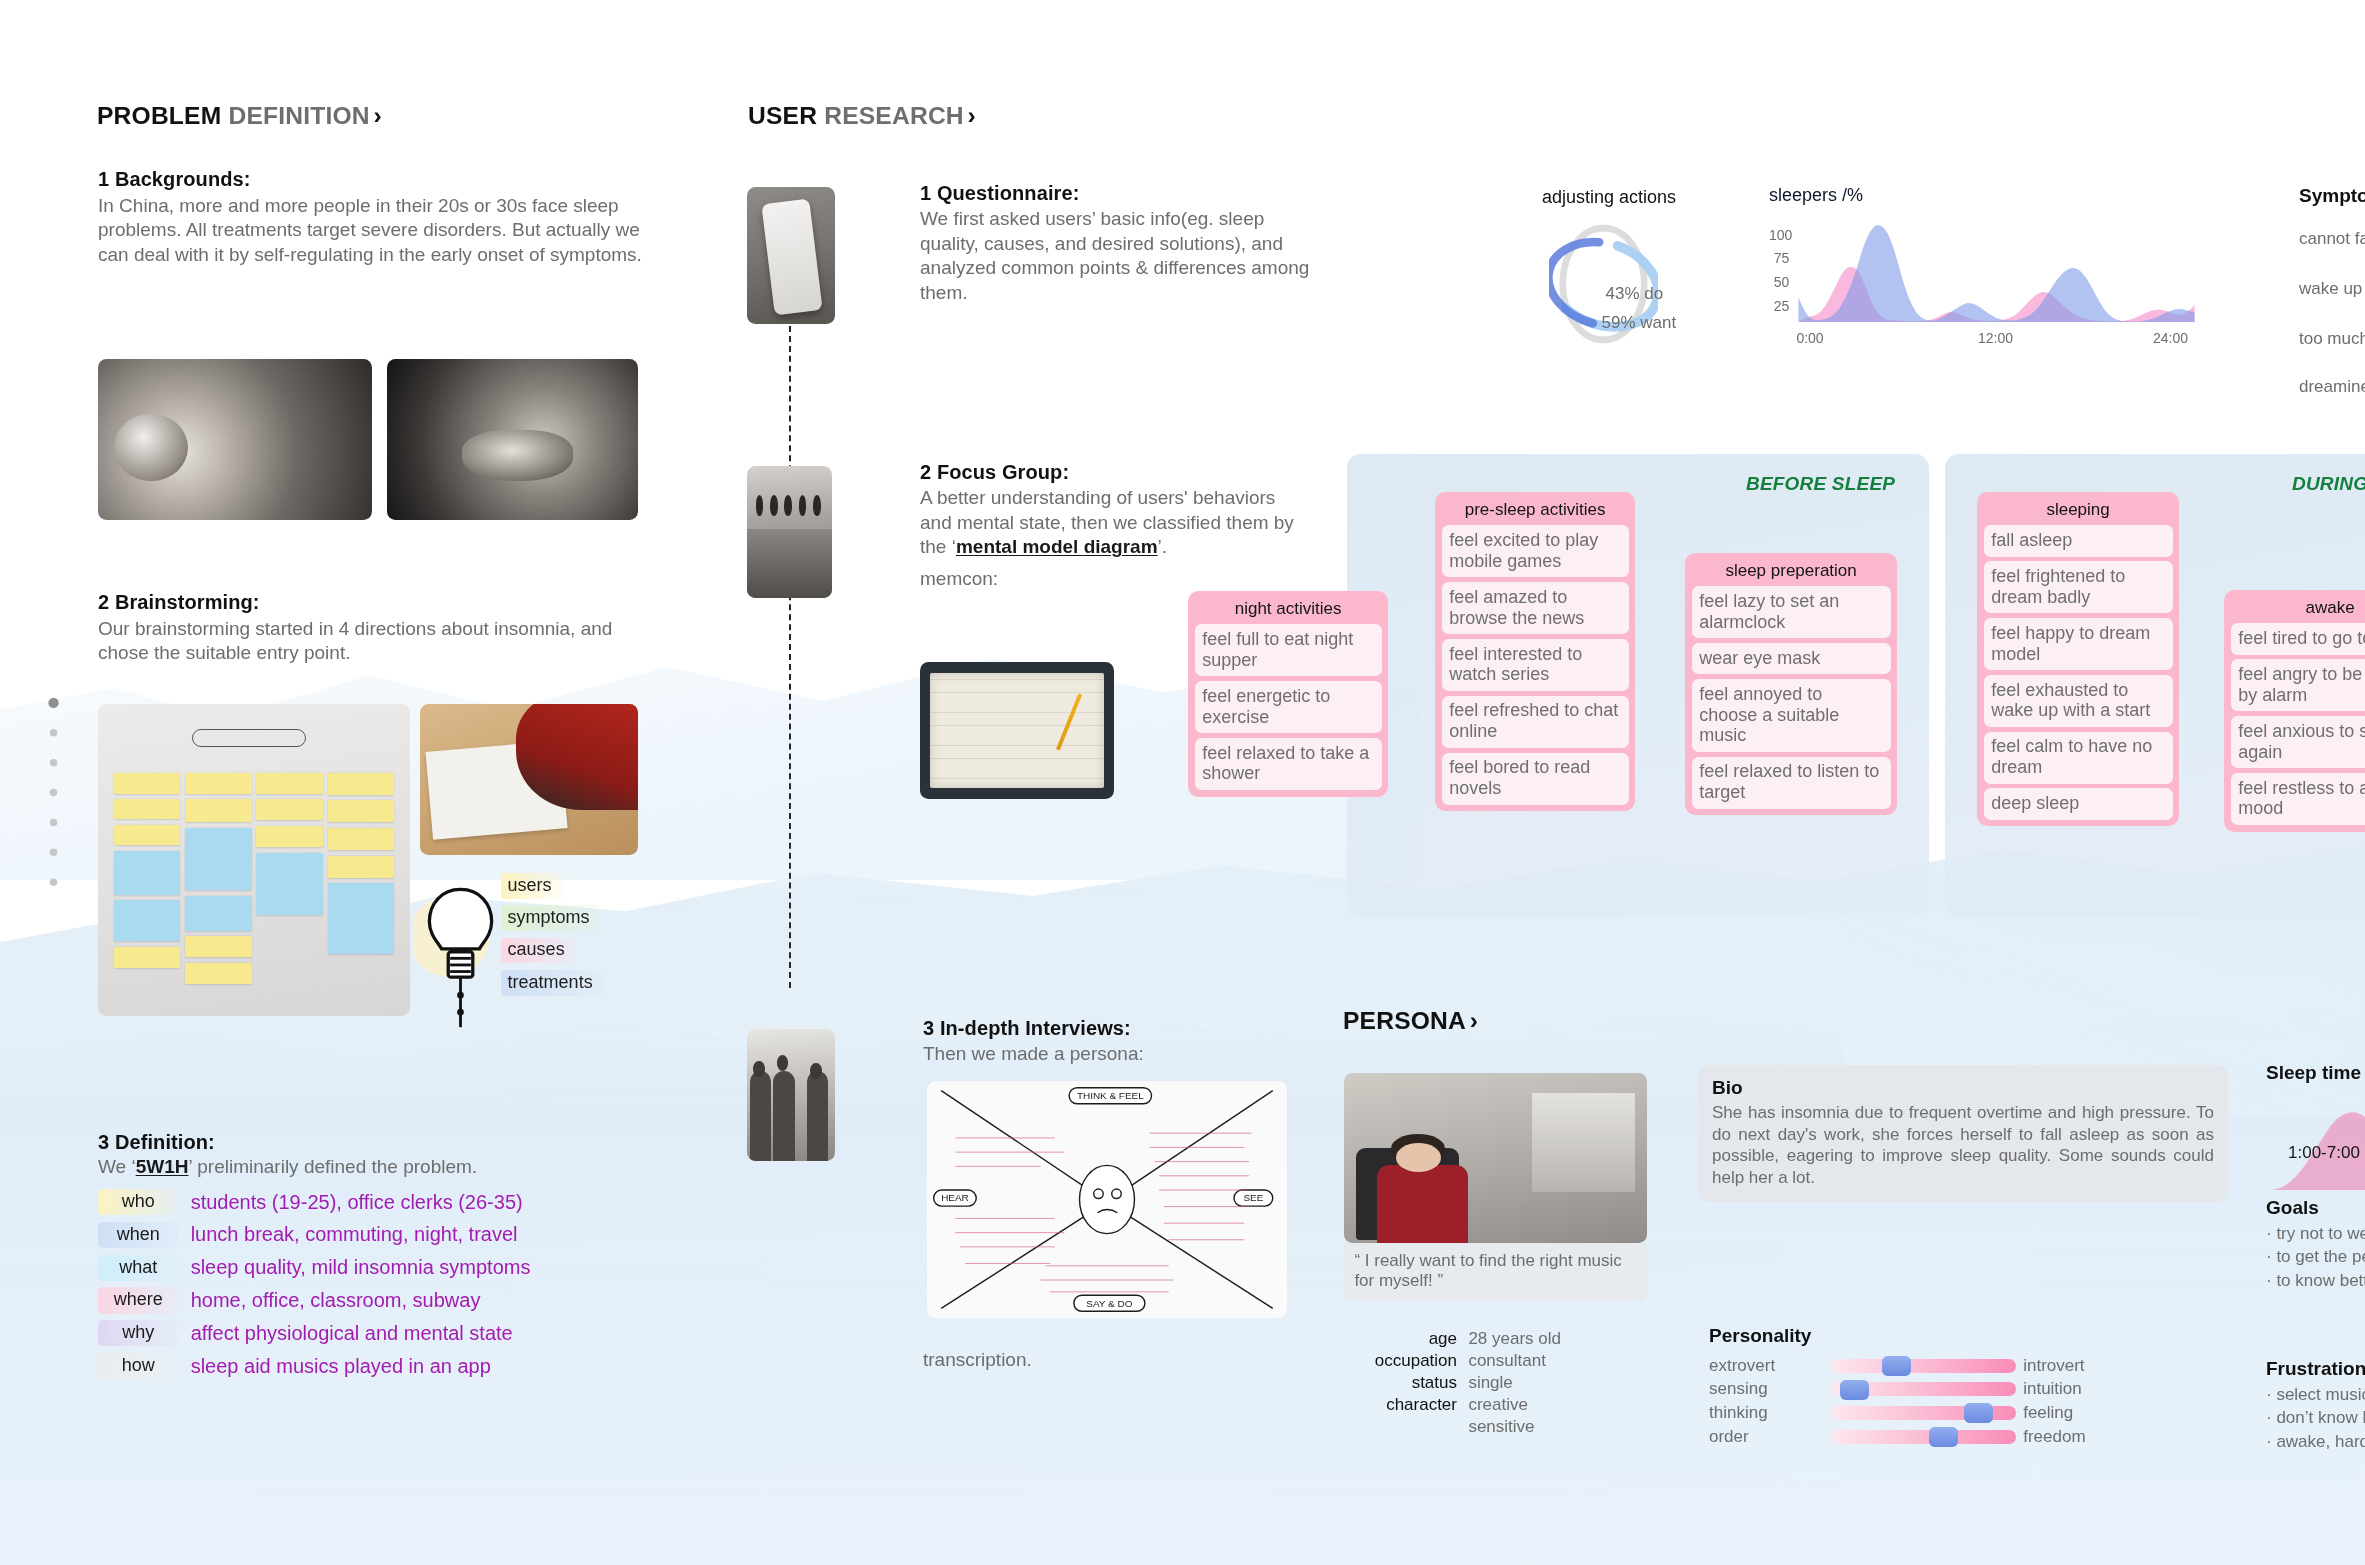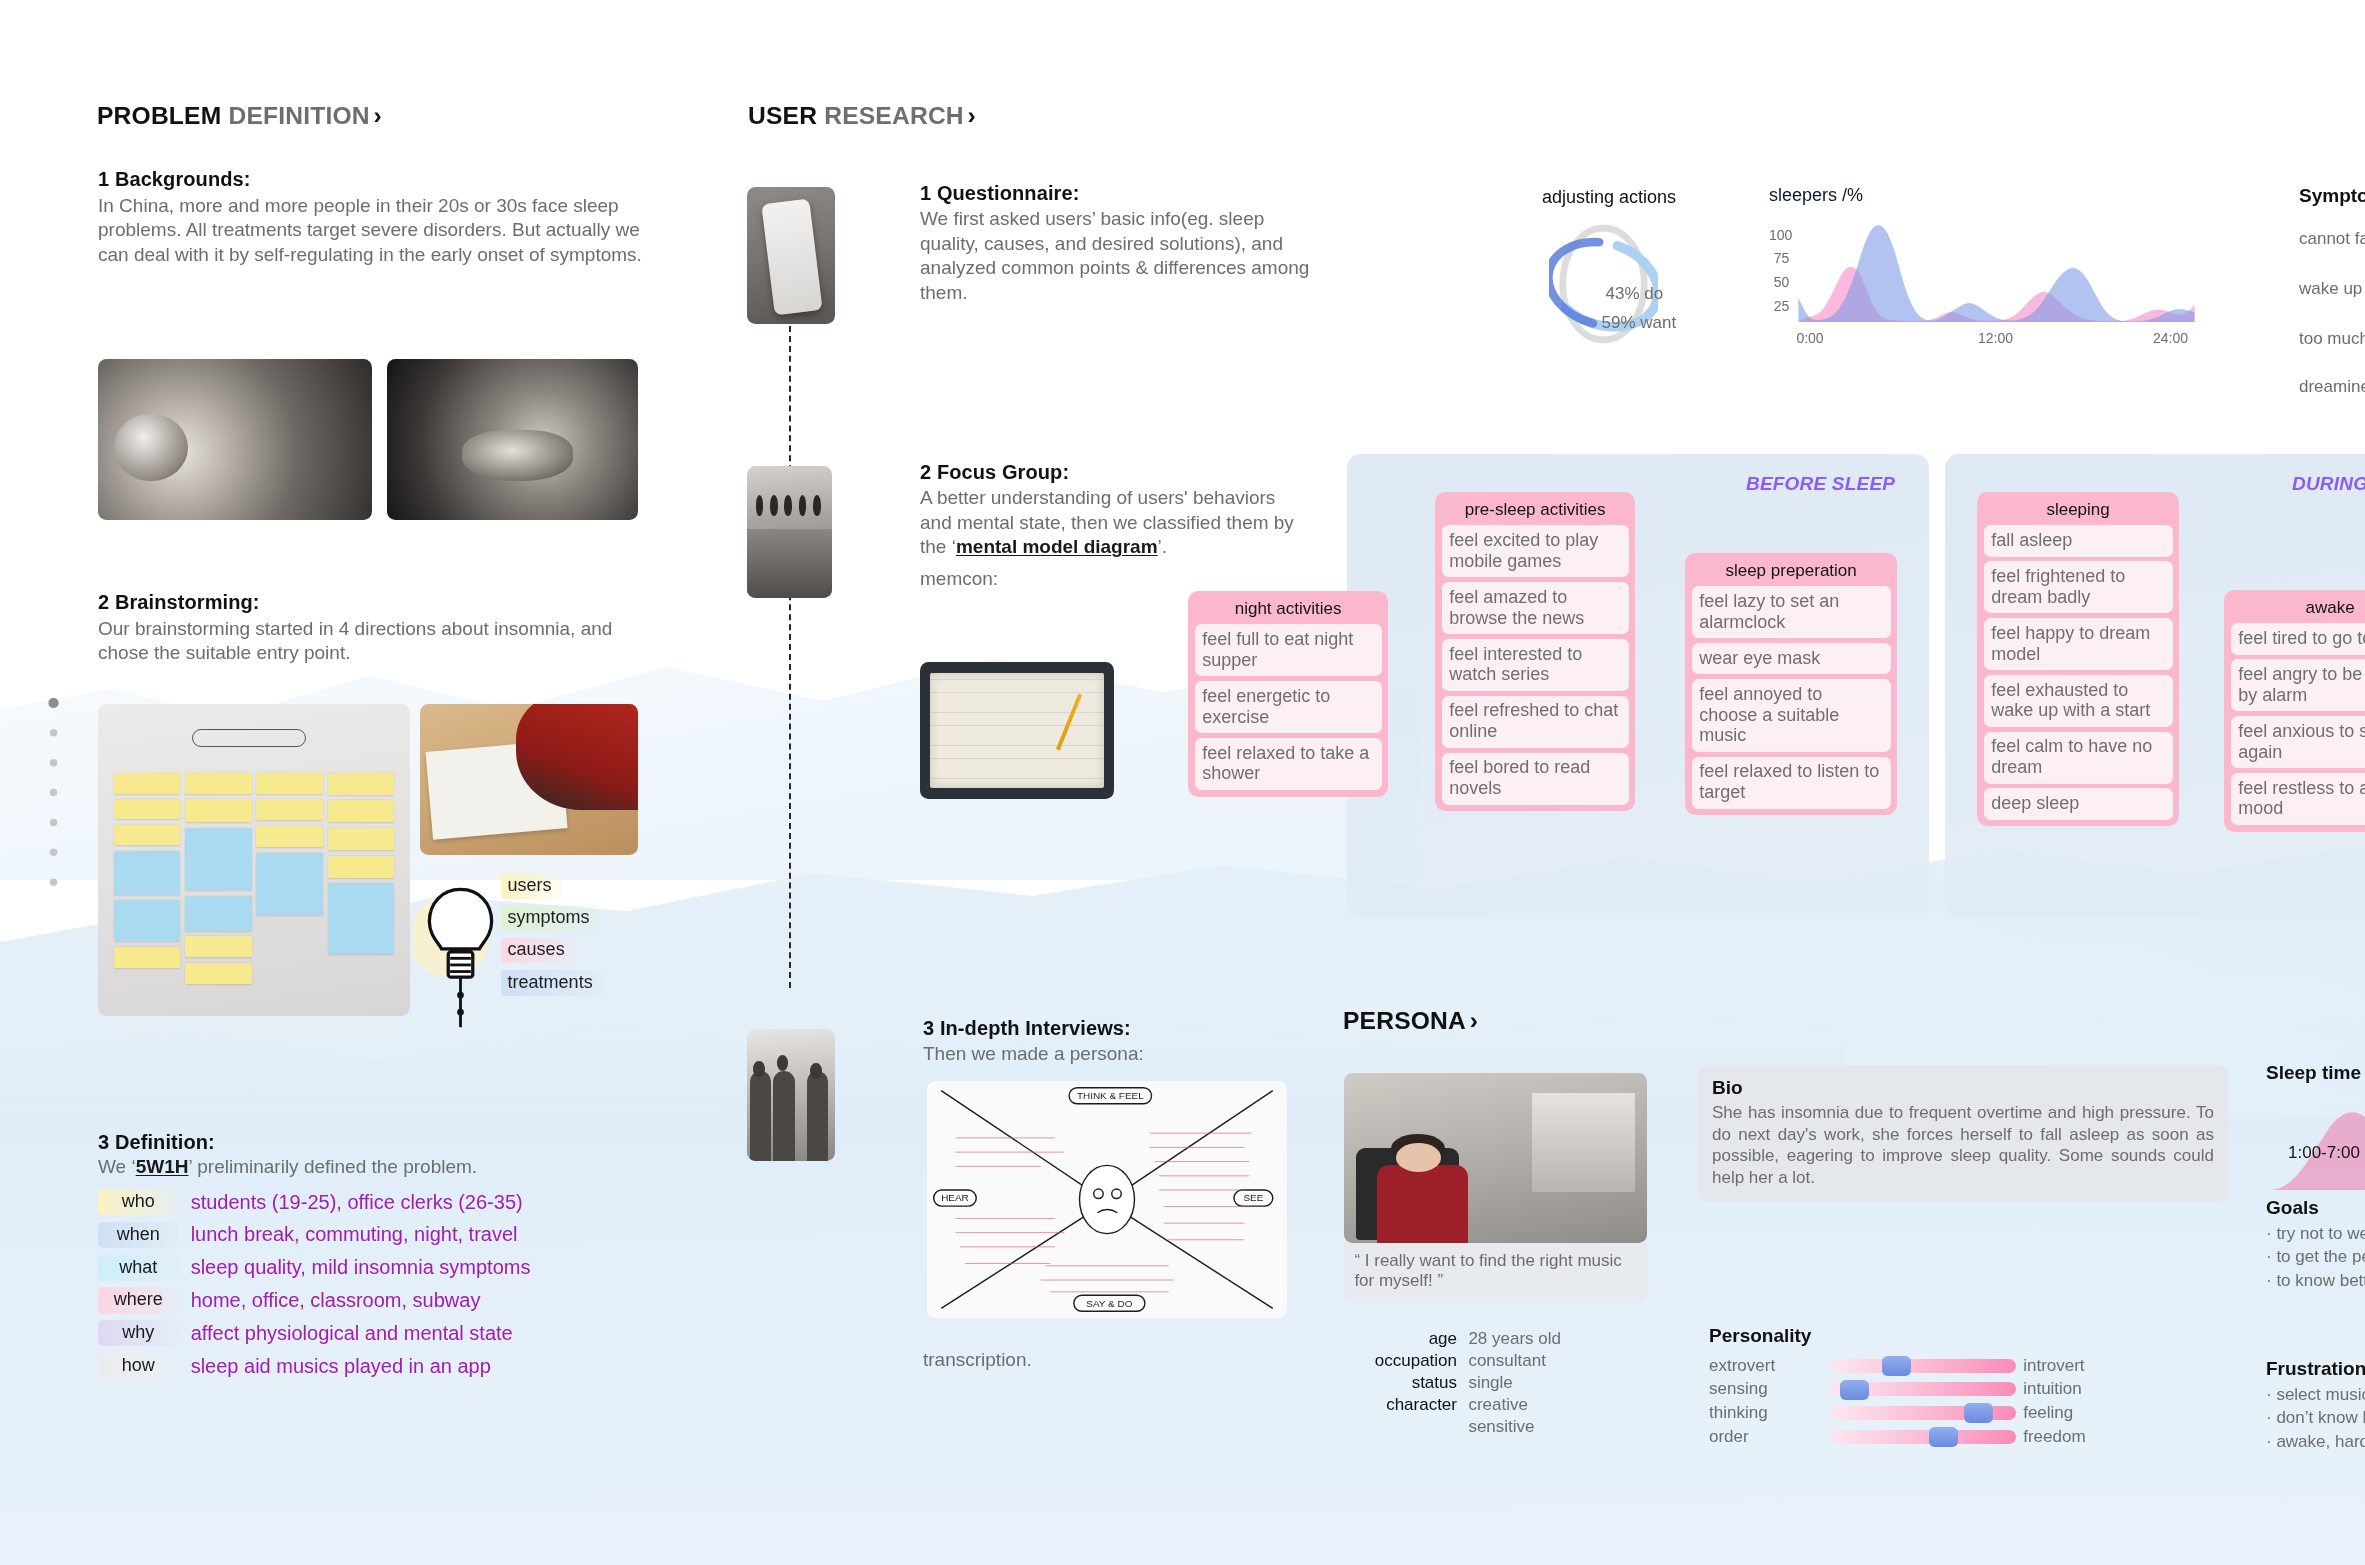--- a/index.html
+++ b/index.html
@@ -112,21 +112,21 @@
   
   .chart-title{font-size:18px;color:#0f172a;}
   .axis-lab{position:absolute;font-size:14px;color:#6d6d6d;}
 
   
   .sym-title{font-size:19px;font-weight:700;color:#111;white-space:nowrap;}
   .sym-label{font-size:17px;color:#6d6d6d;white-space:nowrap;}
 
   
   .mm-panel{position:absolute;border-radius:14px;background:linear-gradient(170deg,rgba(219,231,243,.92),rgba(226,236,246,.88));}
-  .mm-stage{position:absolute;font-size:19px;font-weight:700;font-style:italic;color:#8b5cf6;letter-spacing:0.2px;white-space:nowrap;}
+  .mm-stage{position:absolute;font-size:19px;font-weight:700;font-style:italic;color:#15803d;letter-spacing:0.2px;white-space:nowrap;}
   .mm-group{position:absolute;border-radius:10.4px;padding:5.7px 6.6px 6.6px;}
   .mm-group.pink{background:#fbb8cd;}
   .mm-group-title{font-size:17px;color:#141414;text-align:center;margin:1.9px 0 5.7px;white-space:nowrap;}
   .mm-card{border-radius:6.6px;padding:4.7px 7.6px 5.7px;margin-bottom:4.7px;font-size:18px;line-height:1.16;color:#6f6f6f;}
   .mm-group.pink .mm-card{background:#fdf0f5;}
   .mm-card:last-child{margin-bottom:0;}
 
   
   .quote-box{position:absolute;background:#e7eaee;border-radius:0 0 7.6px 7.6px;padding:7.6px 10.4px 9.5px;
      font-size:17px;line-height:1.22;color:#6d6d6d;}

